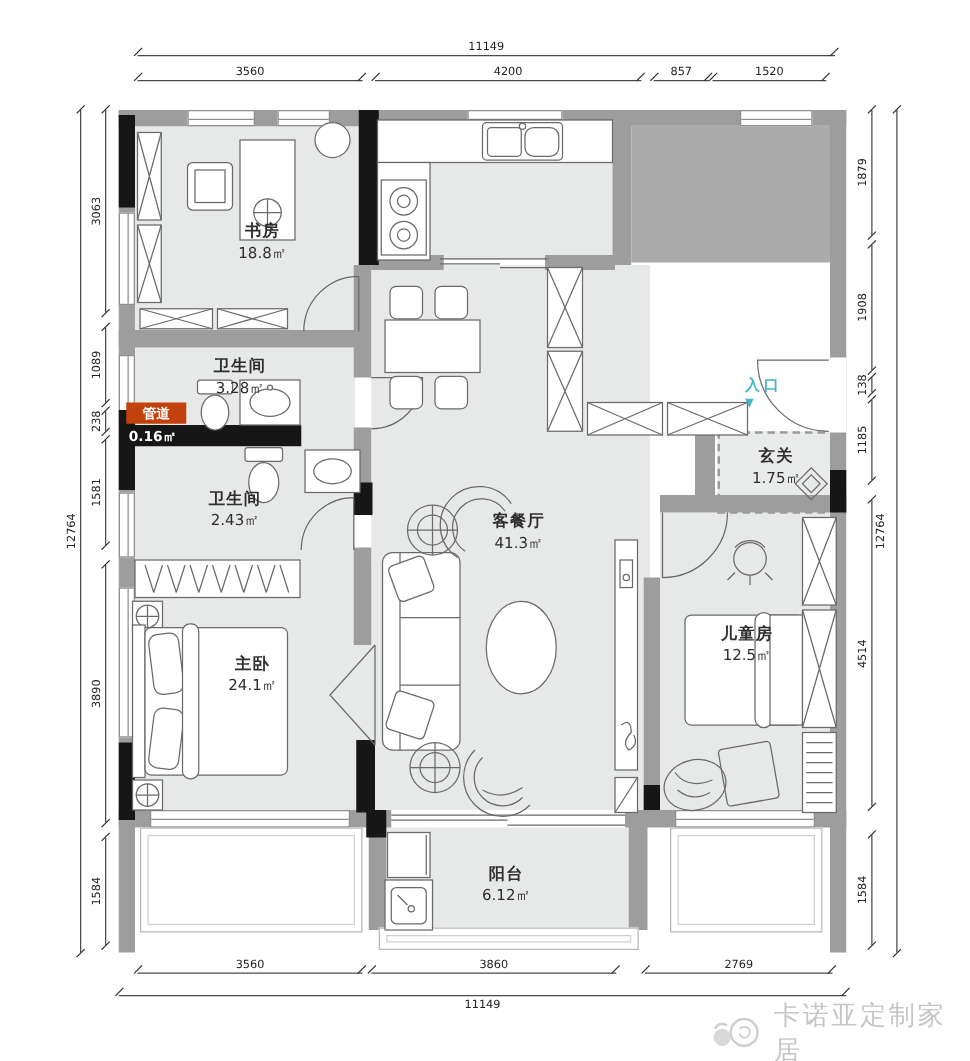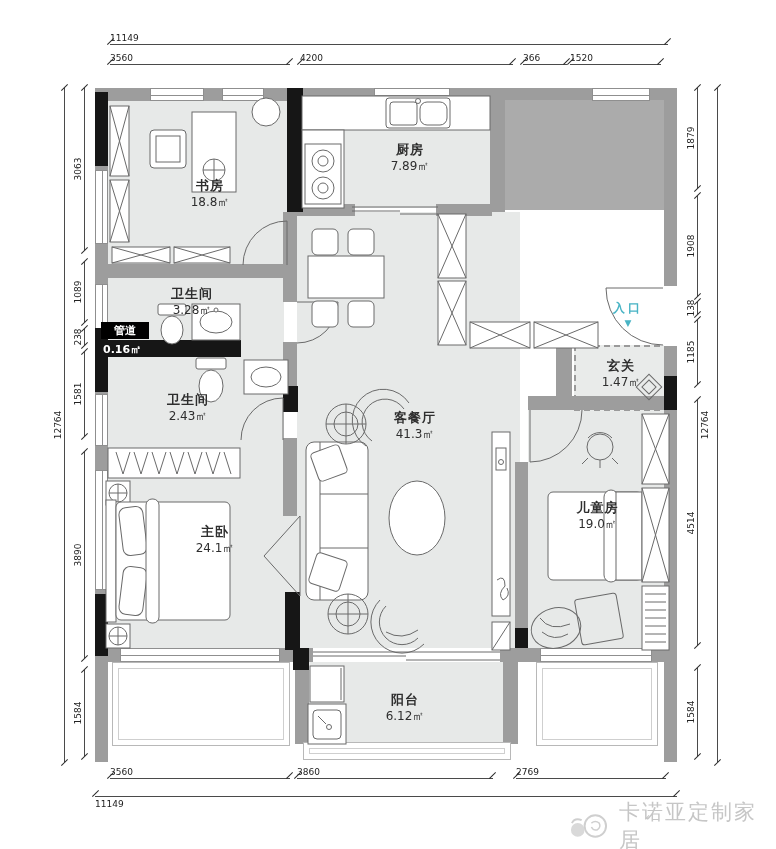--- a/index.html
+++ b/index.html
@@ -13,30 +13,30 @@
   .win.h::after{content:"";position:absolute;left:0;right:0;top:50%;border-top:1px solid #8f8f8f;}
   .win.v::after{content:"";position:absolute;top:0;bottom:0;left:50%;border-left:1px solid #8f8f8f;}
   .gap{position:absolute;background:#fff;z-index:3;}
   .bay{position:absolute;border:1px solid #b8b8b8;background:#fff;z-index:2;}
   .bay::after{content:"";position:absolute;inset:5px;border:1px solid #cfcfcf;}
   .foyer-zone{position:absolute;border:2px dashed #9a9a9a;background:#e9ebea;z-index:2;}
   svg.overlay{position:absolute;left:0;top:0;z-index:5;}
   .rlabel{position:absolute;text-align:center;color:#2e2e2e;z-index:7;line-height:1.25;}
   .rname{font-weight:bold;font-size:13px;letter-spacing:1px;}
   .rarea{font-size:12px;margin-top:1px;}
-  .entrance{position:absolute;text-align:center;z-index:7;}
+  .entrance{position:absolute;text-align:left;z-index:7;}
   .ename{color:#49b4c5;font-weight:bold;font-size:12px;letter-spacing:3px;}
   .earrow{color:#49b4c5;font-size:9px;line-height:9px;margin-top:2px;}
   .dim-h{position:absolute;height:0;border-top:1px solid #4a4a4a;z-index:8;}
   .dim-v{position:absolute;width:0;border-left:1px solid #4a4a4a;z-index:8;}
   .dim-h::before,.dim-h::after{content:"";position:absolute;top:-4px;width:9px;border-top:1px solid #2b2b2b;transform:rotate(-45deg);}
   .dim-h::before{left:-4px;}.dim-h::after{right:-4px;}
   .dim-v::before,.dim-v::after{content:"";position:absolute;left:-5px;width:9px;border-top:1px solid #2b2b2b;transform:rotate(-45deg);}
   .dim-v::before{top:-1px;}.dim-v::after{bottom:-1px;}
-  .dlab{position:absolute;left:0;right:0;top:-12px;font-size:9px;color:#222;white-space:nowrap;}
+  .dlab{position:absolute;left:0;right:0;top:-12px;text-align:center;font-size:9px;color:#222;white-space:nowrap;}
   .dlab-v{position:absolute;top:50%;left:-7px;transform:translate(-50%,-50%) rotate(-90deg);font-size:9px;color:#222;white-space:nowrap;}
   .duct-name{color:#fff;font-size:11px;font-weight:bold;text-align:center;line-height:17px;}
   .duct-area{color:#fff;font-size:11px;font-weight:bold;}
   .watermark{position:absolute;display:flex;align-items:center;gap:8px;z-index:9;}
   .wm-text{font-size:21px;color:#c6c6c6;letter-spacing:2px;}
 </style>
 </head>
 <body>
 
 <div class="canvas">
@@ -44,21 +44,21 @@
   <div class="dim-h" style="left:110px;top:44px;width:558px">
       <span class="dlab">11149</span>
     </div>
   <div class="dim-h" style="left:110px;top:64px;width:180px">
       <span class="dlab">3560</span>
     </div>
   <div class="dim-h" style="left:300px;top:64px;width:213px">
       <span class="dlab">4200</span>
     </div>
   <div class="dim-h" style="left:523px;top:64px;width:44px">
-      <span class="dlab">366</span>
+      <span class="dlab">857</span>
     </div>
   <div class="dim-h" style="left:570px;top:64px;width:91px">
       <span class="dlab">1520</span>
     </div>
 
   <div class="dim-h" style="left:110px;top:778px;width:180px">
       <span class="dlab">3560</span>
     </div>
   <div class="dim-h" style="left:297px;top:778px;width:196px">
       <span class="dlab">3860</span>
@@ -164,21 +164,21 @@
   <div class="blk" style="left:287px;top:88px;width:16px;height:124px"></div>
   <div class="blk" style="left:95px;top:328px;width:13px;height:64px"></div>
   <div class="blk" style="left:283px;top:386px;width:15px;height:26px"></div>
   <div class="blk" style="left:285px;top:592px;width:15px;height:58px"></div>
   <div class="blk" style="left:95px;top:594px;width:13px;height:62px"></div>
   <div class="blk" style="left:293px;top:648px;width:16px;height:22px"></div>
   <div class="blk" style="left:515px;top:628px;width:13px;height:20px"></div>
   <div class="blk" style="left:664px;top:376px;width:13px;height:34px"></div>
 
   <div class="abs" style="left:99px;top:340px;width:142px;height:17px;background:#161616;z-index:5"></div>
-  <div class="abs duct-name" style="left:101px;top:322px;width:48px;height:17px;background:#000000;z-index:6"><span>管道</span></div>
+  <div class="abs duct-name" style="left:101px;top:322px;width:48px;height:17px;background:#c2410c;z-index:6"><span>管道</span></div>
   <div class="abs duct-area" style="left:103px;top:342px;z-index:6">0.16㎡</div>
 
   <svg class="overlay" width="776" height="849" viewBox="0 0 776 849">
     <g stroke="#6a6a6a" fill="#fff" stroke-width="1">
 
       <g>
         <rect x="110" y="106" width="19" height="70"></rect>
           <path fill="none" d="M110,106 L129,176 M129,106 L110,176"></path>
         <rect x="110" y="180" width="19" height="62"></rect>
           <path fill="none" d="M110,180 L129,242 M129,180 L110,242"></path>
@@ -347,47 +347,43 @@
           <circle cx="329" cy="727" r="2.5"></circle>
       </g>
       <path fill="none" d="M313,652 H500 M313,656 H406 M406,660 H500"></path>
     </g>
   </svg>
 
   <div class="rlabel" style="left:150px;top:178px;width:120px">
     <div class="rname">书房</div>
       <div class="rarea">18.8㎡</div>
   </div>
-  <div class="rlabel" style="left:355px;top:142px;width:110px">
-    <div class="rname">厨房</div>
-      <div class="rarea">7.89㎡</div>
-  </div>
   <div class="rlabel" style="left:147px;top:286px;width:90px">
     <div class="rname">卫生间</div>
       <div class="rarea">3.28㎡</div>
   </div>
   <div class="rlabel" style="left:143px;top:392px;width:90px">
     <div class="rname">卫生间</div>
       <div class="rarea">2.43㎡</div>
   </div>
-  <div class="rlabel" style="left:160px;top:524px;width:110px">
+  <div class="rlabel" style="left:147px;top:524px;width:110px">
     <div class="rname">主卧</div>
       <div class="rarea">24.1㎡</div>
   </div>
   <div class="rlabel" style="left:360px;top:410px;width:110px">
     <div class="rname">客餐厅</div>
       <div class="rarea">41.3㎡</div>
   </div>
   <div class="rlabel" style="left:576px;top:358px;width:90px">
     <div class="rname">玄关</div>
-      <div class="rarea">1.47㎡</div>
+      <div class="rarea">1.75㎡</div>
   </div>
   <div class="rlabel" style="left:550px;top:500px;width:95px">
     <div class="rname">儿童房</div>
-      <div class="rarea">19.0㎡</div>
+      <div class="rarea">12.5㎡</div>
   </div>
   <div class="rlabel" style="left:355px;top:692px;width:100px">
     <div class="rname">阳台</div>
       <div class="rarea">6.12㎡</div>
   </div>
 
   <div class="entrance" style="left:596px;top:300px;width:64px">
     <div class="ename">入口</div>
     <div class="earrow">▼</div>
   </div>

